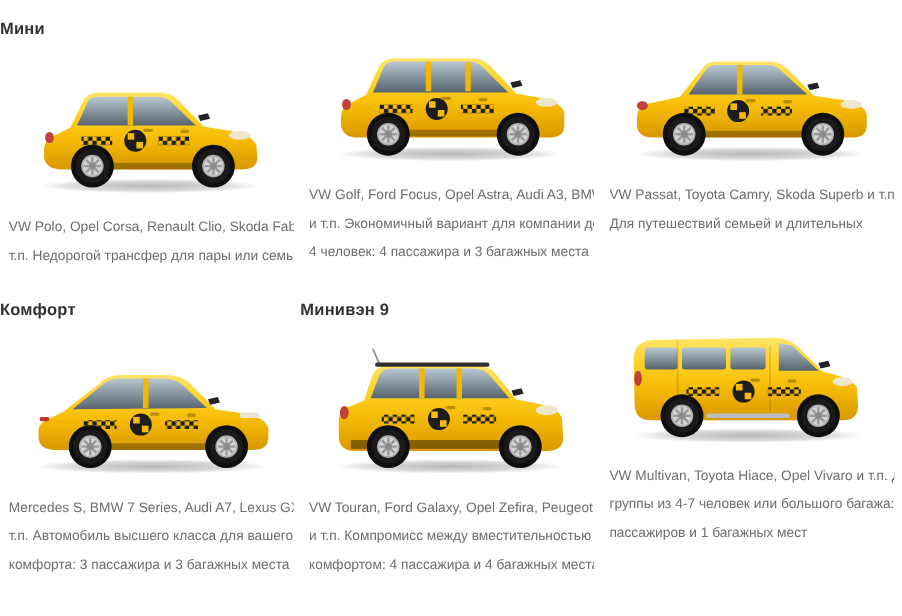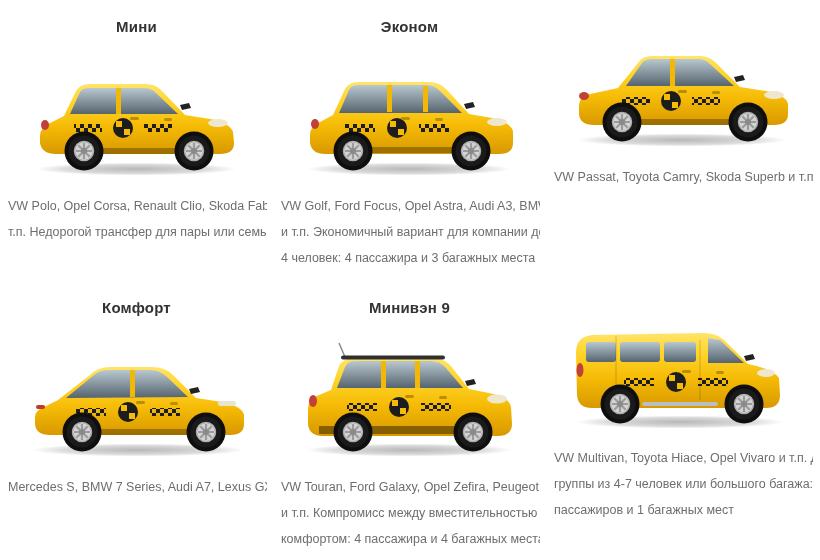--- a/index.html
+++ b/index.html
@@ -7,21 +7,20 @@
     width:820px;height:560px;overflow:hidden;background:#ffffff;
     font-family:"Liberation Sans", sans-serif;
   }
   .grid{
     display:grid;
     grid-template-columns:repeat(3,273px);
     width:820px;
   }
   .cell{padding-top:10px;}
   .title{
-    text-align:center;
     font-size:15px;
     font-weight:bold;
     color:#333333;
     margin:8px 0 4px 0;
     letter-spacing:.2px;
   }
   .car-wrap{
     height:152px;
     display:flex;
     align-items:center;
@@ -100,21 +99,20 @@
         <use href="#wheelDef" xlink:href="#wheelDef" x="182" y="103"></use>
       </svg>
     </div>
     <div class="desc">
       <div class="line">VW Polo, Opel Corsa, Renault Clio, Skoda Fabia и</div>
       <div class="line">т.п. Недорогой трансфер для пары или семьи с</div>
     </div>
   </div>
 
   <div class="cell">
-    <div class="title">Эконом</div>
     <div class="car-wrap">
       <svg width="250" height="135" viewBox="0 0 250 135">
         <ellipse cx="124" cy="121" rx="102" ry="6.5" fill="url(#gShad)"></ellipse>
         <path d="M40,106 Q27,106 25,95 L25,87 Q25,78 35,74 L48,67 L60,41 Q64,34 74,34 L144,34 Q154,34 161,41 L184,66 L207,70 Q225,74 228,83 L228,95 Q228,106 214,106 Z" fill="url(#gYellow)"></path>
         <path d="M54,65 L64,42 Q66,37 74,37 L142,37 Q149,37 155,43 L177,65 Z" fill="url(#gGlass)"></path>
         <rect x="102" y="37" width="5" height="27" fill="#F2B806"></rect>
         <rect x="138" y="38" width="5" height="26" fill="#F2B806"></rect>
         <path d="M179,56 l9,-2 2,5 -9,2 z" fill="#222222"></path>
         <rect x="54" y="99" width="130" height="6" fill="rgba(0,0,0,0.28)"></rect>
         <rect x="60" y="76" width="30" height="8" fill="url(#chk)"></rect>
@@ -150,20 +148,21 @@
         <rect x="120" y="71" width="9" height="3" rx="1.5" fill="#B98E00"></rect>
         <rect x="154" y="72" width="8" height="3" rx="1.5" fill="#B98E00"></rect>
         <ellipse cx="216" cy="76" rx="10" ry="4" fill="#EEE7CE"></ellipse>
         <ellipse cx="26" cy="77" rx="5" ry="4" fill="#C14038"></ellipse>
         <use href="#wheelDef" xlink:href="#wheelDef" x="64" y="103"></use>
         <use href="#wheelDef" xlink:href="#wheelDef" x="190" y="103"></use>
       </svg>
     </div>
     <div class="desc">
       <div class="line">VW Passat, Toyota Camry, Skoda Superb и т.п.</div>
+      <div class="line">Для путешествий семьей и длительных</div>
     </div>
   </div>
 
   <div class="cell">
     <div class="title">Комфорт</div>
     <div class="car-wrap">
       <svg width="250" height="135" viewBox="0 0 250 135">
         <ellipse cx="126" cy="121" rx="106" ry="6.5" fill="url(#gShad)"></ellipse>
         <path d="M38,106 Q24,106 23,95 L23,88 Q23,81 34,77 L46,71 L78,46 Q86,38 98,38 L140,38 Q152,38 160,45 L184,69 L210,73 Q230,77 232,86 L232,95 Q232,106 218,106 Z" fill="url(#gYellow)"></path>
         <path d="M54,69 L82,46 Q88,41 98,41 L138,41 Q147,41 154,47 L176,68 Z" fill="url(#gGlass)"></path>
@@ -176,20 +175,22 @@
         <rect x="124" y="72" width="9" height="3" rx="1.5" fill="#B98E00"></rect>
         <rect x="158" y="73" width="8" height="3" rx="1.5" fill="#B98E00"></rect>
         <rect x="206" y="72" width="18" height="5" rx="2.5" fill="#E8E4D0"></rect>
         <rect x="24" y="76" width="9" height="4" rx="2" fill="#C0392B"></rect>
         <use href="#wheelDef" xlink:href="#wheelDef" x="70" y="103"></use>
         <use href="#wheelDef" xlink:href="#wheelDef" x="194" y="103"></use>
       </svg>
     </div>
     <div class="desc">
       <div class="line">Mercedes S, BMW 7 Series, Audi A7, Lexus GX и</div>
+      <div class="line">т.п. Автомобиль высшего класса для вашего</div>
+      <div class="line">комфорта: 3 пассажира и 3 багажных места</div>
     </div>
   </div>
 
   <div class="cell">
     <div class="title">Минивэн 9</div>
     <div class="car-wrap">
       <svg width="250" height="135" viewBox="0 0 250 135">
         <ellipse cx="124" cy="121" rx="103" ry="6.5" fill="url(#gShad)"></ellipse>
         <path d="M60,28 L54,14" stroke="#8A8A8A" stroke-width="1.5"></path>
         <path d="M38,107 Q24,107 23,95 L23,80 Q23,69 34,66 L46,61 L54,37 Q58,29 70,29 L148,29 Q158,29 165,36 L184,60 L204,64 Q224,68 226,78 L227,95 Q227,107 212,107 Z" fill="url(#gYellow)"></path>

